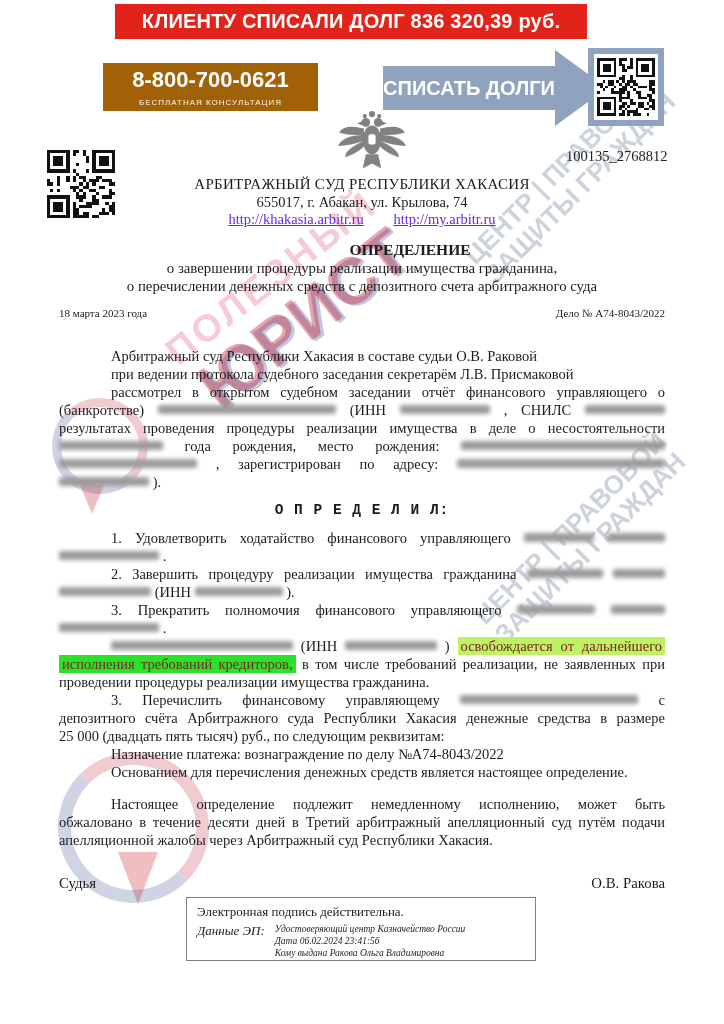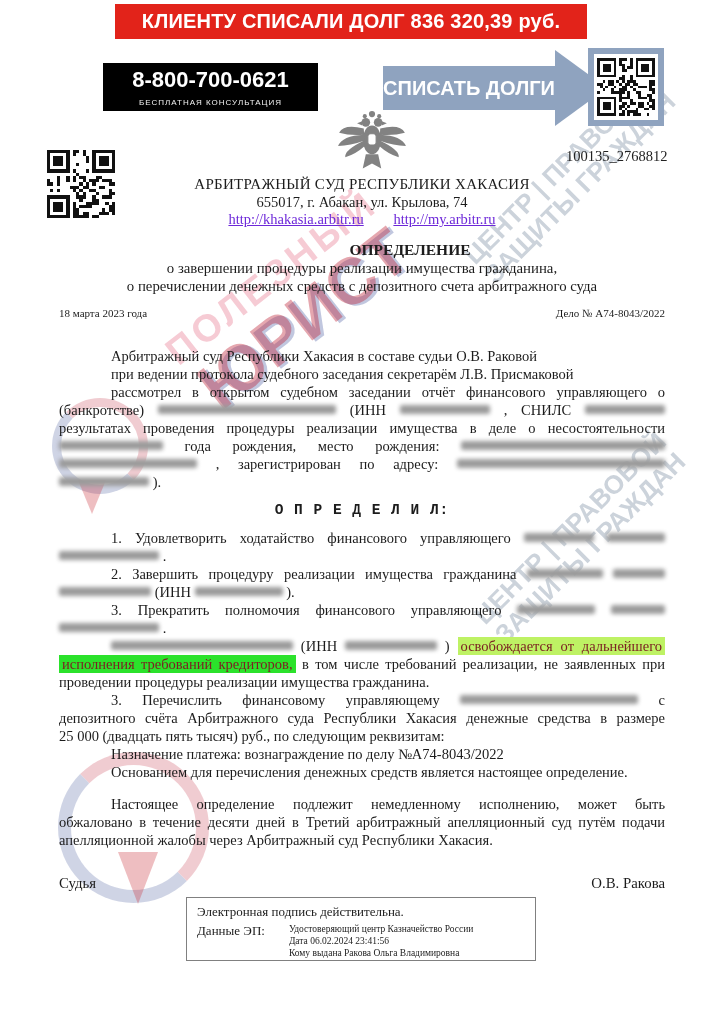--- a/index.html
+++ b/index.html
@@ -47,21 +47,21 @@
   .rd{display:inline-block;height:9px;background:#9b9b9b;border-radius:2px;
       filter:blur(2px);vertical-align:baseline;transform:translateY(-1px);}
   .hl{color:#7b2222;padding:1px 3px;}
 
   .signoff{display:flex;justify-content:space-between;margin-top:26px;font-size:14.8px;}
 
   
   .sigbox{position:absolute;left:186px;top:897px;width:350px;height:64px;border:1px solid #808080;
           background:#fff;padding:6px 10px;box-sizing:border-box;}
   .sigbox .l1{font-size:13px;margin-bottom:3px;}
-  .sigbox .row{display:flex;gap:24px;}
+  .sigbox .row{display:flex;gap:10px;font-style:italic;}
   .sigbox .lbl{font-size:13px;white-space:nowrap;}
   .sigbox .dets{font-size:9.5px;line-height:12px;color:#222;}
 
   
   .wm{position:absolute;pointer-events:none;}
   .wm-pink{left:120px;top:250px;width:340px;text-align:center;transform:rotate(-38deg);transform-origin:center;}
   .wm-pink .w1{font-size:38px;letter-spacing:4px;color:rgba(235,140,160,.45);font-weight:bold;
                font-family:"Liberation Sans","DejaVu Sans",sans-serif;}
   .wm-pink .w2{font-size:66px;font-weight:bold;color:rgba(190,35,55,.40);line-height:60px;
                text-shadow:2px 3px 0 rgba(50,70,150,.30);
@@ -97,21 +97,21 @@
   <div class="wm wm-gray wm-gray-b">
     <div class="g1">ЦЕНТР | ПРАВОВОЙ</div>
     <div class="g2">ЗАЩИТЫ ГРАЖДАН</div>
   </div>
   <div class="ringlogo small"></div>
   <div class="ringlogo big"></div>
   <div class="nib a"></div>
   <div class="nib b"></div>
 
   <div class="banner sans" style="background: rgb(226, 35, 26);">КЛИЕНТУ СПИСАЛИ ДОЛГ 836 320,39 руб.</div>
-  <div class="phonebox sans" style="background: #000000;">
+  <div class="phonebox sans" style="background: #a16207;">
     <div class="num">8-800-700-0621</div>
     <div class="sub">БЕСПЛАТНАЯ КОНСУЛЬТАЦИЯ</div>
   </div>
   <div class="cta sans" style="background: rgb(143, 163, 191);">СПИСАТЬ ДОЛГИ</div>
   <div class="cta-head"></div>
   <div class="qr-frame">
     <div class="qr-inner qr">
         <svg viewBox="0 0 21 21" shape-rendering="crispEdges" xmlns="http://www.w3.org/2000/svg">
           <g fill="#111">
             <rect x="8" y="0" width="1" height="1"></rect>

